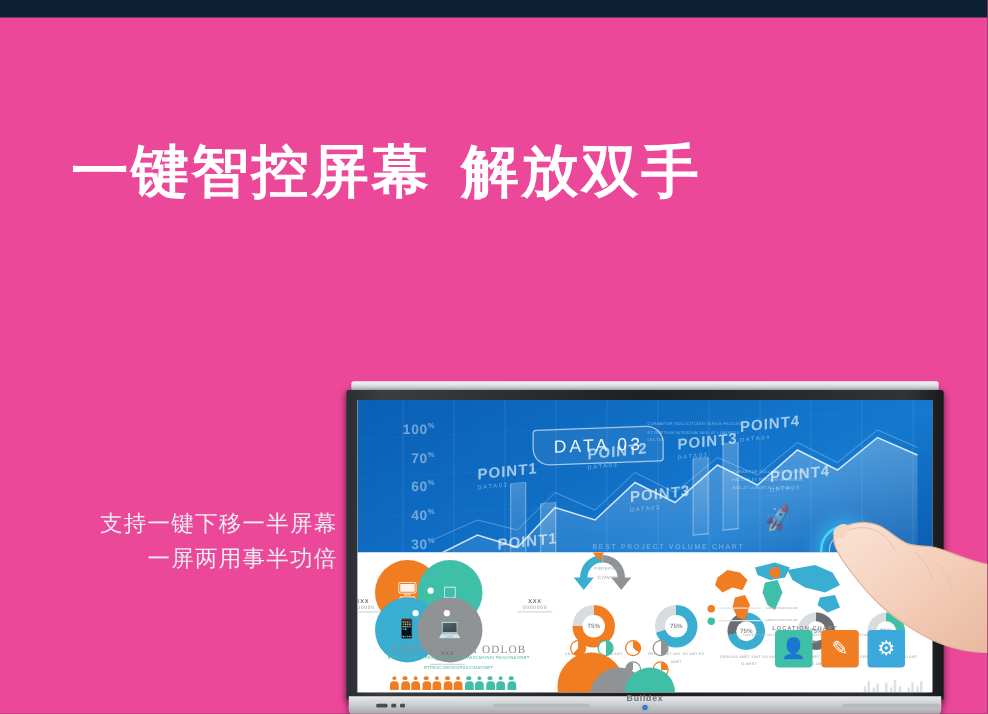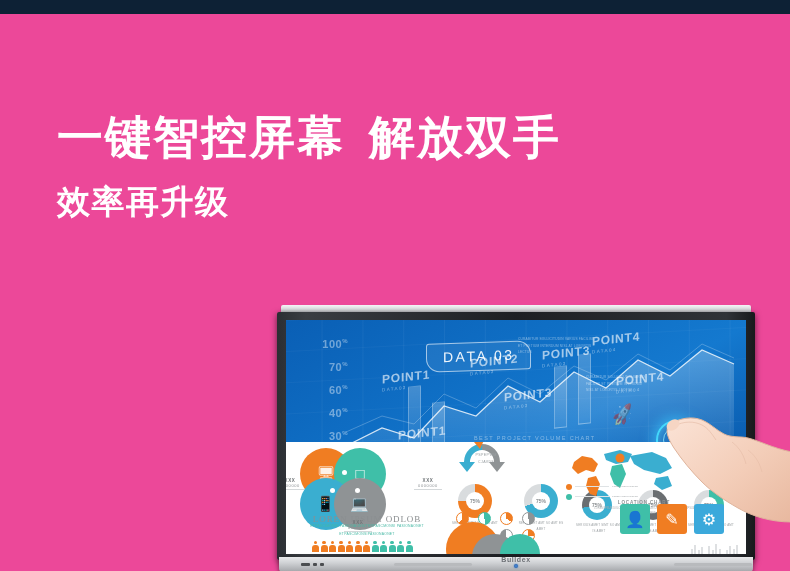--- a/index.html
+++ b/index.html
@@ -218,22 +218,25 @@
   #hand { position:absolute; left:640px; top:376px; width:152px; height:140px; pointer-events:none; }
 </style>
 </head>
 <body>
 
 <div id="stage">
 
   <div class="headline">
     <span>一键智控屏幕</span><span class="gap"></span><span>解放双手</span>
   </div>
-  <div class="subhead">效率再升级</div>
-
+
+  <div class="caption">
+    <span class="line">支持一键下移一半屏幕</span>
+    <span class="line">一屏两用事半功倍</span>
+  </div>
 
   <div id="monitor">
 
     <div class="top-bezel"></div>
 
     <div class="frame">
       <div class="screen">
 
         <div class="pane-top">
           <div class="grid-lines"></div>

